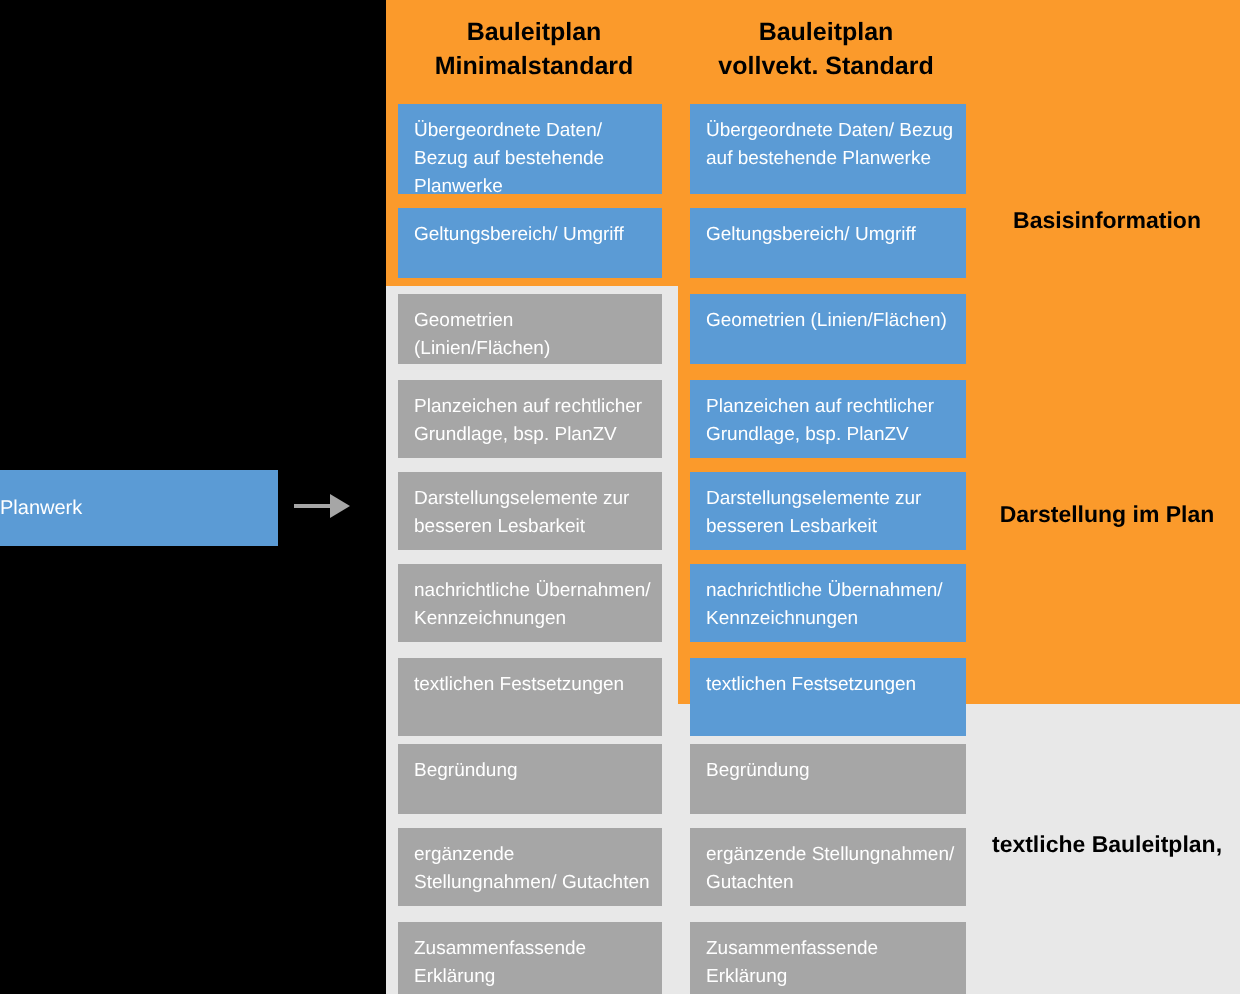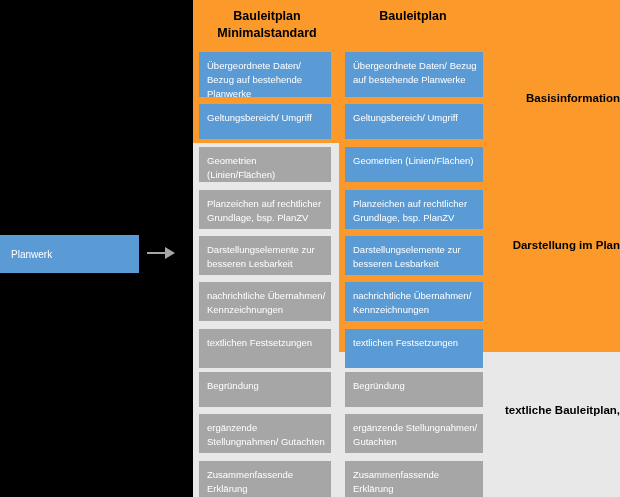--- a/index.html
+++ b/index.html
@@ -27,21 +27,20 @@
     position: absolute;
     left: 0px;
     top: 235px;
     width: 139px;
     height: 38px;
     background: #5b9bd5;
     color: #ffffff;
     font-size: 10px;
     display: flex;
     align-items: center;
-    padding-left: 11px;
     box-sizing: border-box;
   }
   .arrow {
     position: absolute;
     left: 147px;
     top: 244px;
     width: 28px;
     height: 18px;
   }
 
@@ -105,25 +104,26 @@
     overflow: hidden;
   }
   .cell.blue { background: #5b9bd5; }
   .cell.gray { background: #a6a6a6; }
 
   
   .section-label {
     position: absolute;
     width: 133px;
     left: 487px;
-    text-align: right;
+    text-align: center;
     font-size: 11.5px;
     font-weight: bold;
     color: #000000;
     line-height: 1.4;
+    margin-top: 13px;
   }
 </style>
 </head>
 <body>
 
 <div id="stage">
 
   <div class="planwerk-box">
     <span>Planwerk</span>
   </div>
@@ -137,20 +137,21 @@
   <div class="panel-lightgray"></div>
   <div class="col-bg-left"></div>
   <div class="col-bg-right-lower"></div>
 
   <div class="col-header left">
     <div>Bauleitplan</div>
     <div>Minimalstandard</div>
   </div>
   <div class="col-header right">
     <div>Bauleitplan</div>
+    <div>vollvekt. Standard</div>
   </div>
 
   <div id="cells">
       <div class="cell blue" style="left: 199px; top: 52px; width: 132px; height: 45px;"><span>Übergeordnete Daten/ Bezug auf bestehende Planwerke</span></div>
       <div class="cell blue" style="left: 345px; top: 52px; width: 138px; height: 45px;"><span>Übergeordnete Daten/ Bezug auf bestehende Planwerke</span></div>
       <div class="cell blue" style="left: 199px; top: 104px; width: 132px; height: 35px;"><span>Geltungsbereich/ Umgriff</span></div>
       <div class="cell blue" style="left: 345px; top: 104px; width: 138px; height: 35px;"><span>Geltungsbereich/ Umgriff</span></div>
       <div class="cell gray" style="left: 199px; top: 147px; width: 132px; height: 35px;"><span>Geometrien (Linien/Flächen)</span></div>
       <div class="cell blue" style="left: 345px; top: 147px; width: 138px; height: 35px;"><span>Geometrien (Linien/Flächen)</span></div>
       <div class="cell gray" style="left: 199px; top: 190px; width: 132px; height: 39px;"><span>Planzeichen auf rechtlicher Grundlage, bsp. PlanZV</span></div>

